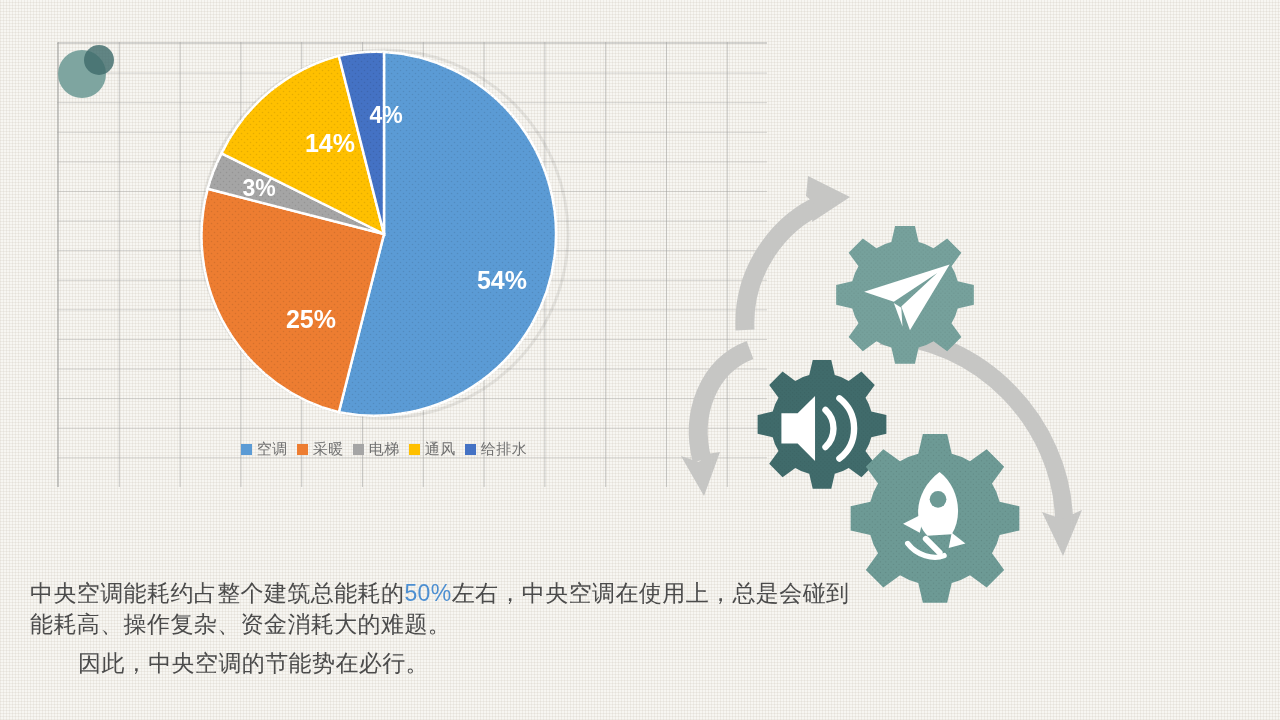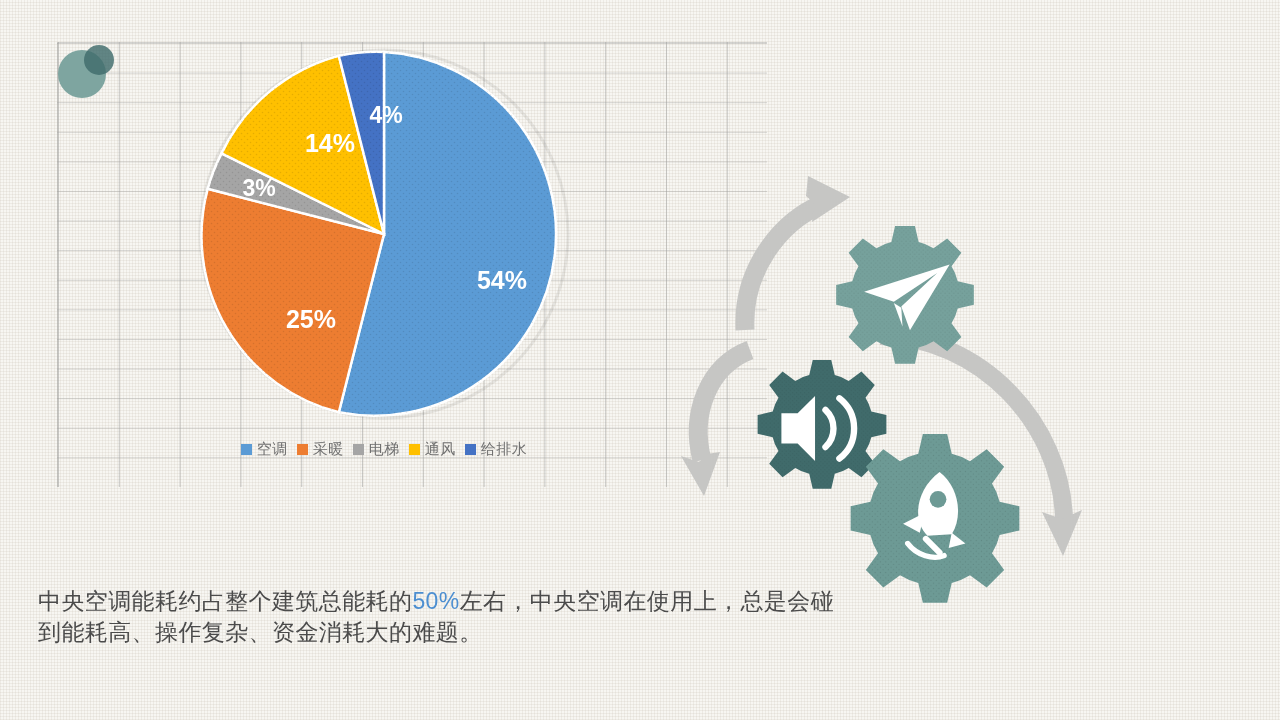--- a/index.html
+++ b/index.html
@@ -118,21 +118,21 @@
     position: absolute;
     left: 22px;
     top: 570px;
     width: 840px;
     font-size: 23px;
     line-height: 31px;
     color: #4b4b4b;
     font-family: "Liberation Sans", "DejaVu Sans", sans-serif;
     letter-spacing: 0.4px;
   }
-  #body-text p { margin: 16px; }
+  #body-text p { margin: 8px; }
   #para-2 { text-indent: 48px; }
   .hl { color: #4d8fd1; }
 
   
   #gears {
     position: absolute;
     left: 690px;
     top: 170px;
     width: 430px;
     height: 520px;
@@ -204,20 +204,21 @@
     </div>
     <div class="legend-item">
       <span class="legend-swatch" style="background:#4472C4"></span>
       <span class="legend-text">给排水</span>
     </div>
   </div>
 
 
   <div id="body-text">
     <p id="para-1"><span>中央空调能耗约占整个建筑总能耗的</span><span class="hl">50%</span><span>左右，中央空调在使用上，总是会碰到能耗高、操作复杂、资金消耗大的难题。</span></p>
+    <p id="para-2">因此，中央空调的节能势在必行。</p>
   </div>
 
   <div id="gears">
     <svg width="430" height="520" viewBox="0 0 430 520">
       <defs>
         <pattern id="gdots" width="7" height="7" patternUnits="userSpaceOnUse">
           <circle cx="1.6" cy="1.6" r="0.8" fill="rgba(0,0,0,0.12)"></circle>
           <circle cx="5.2" cy="5.2" r="0.8" fill="rgba(0,0,0,0.12)"></circle>
         </pattern>
 

